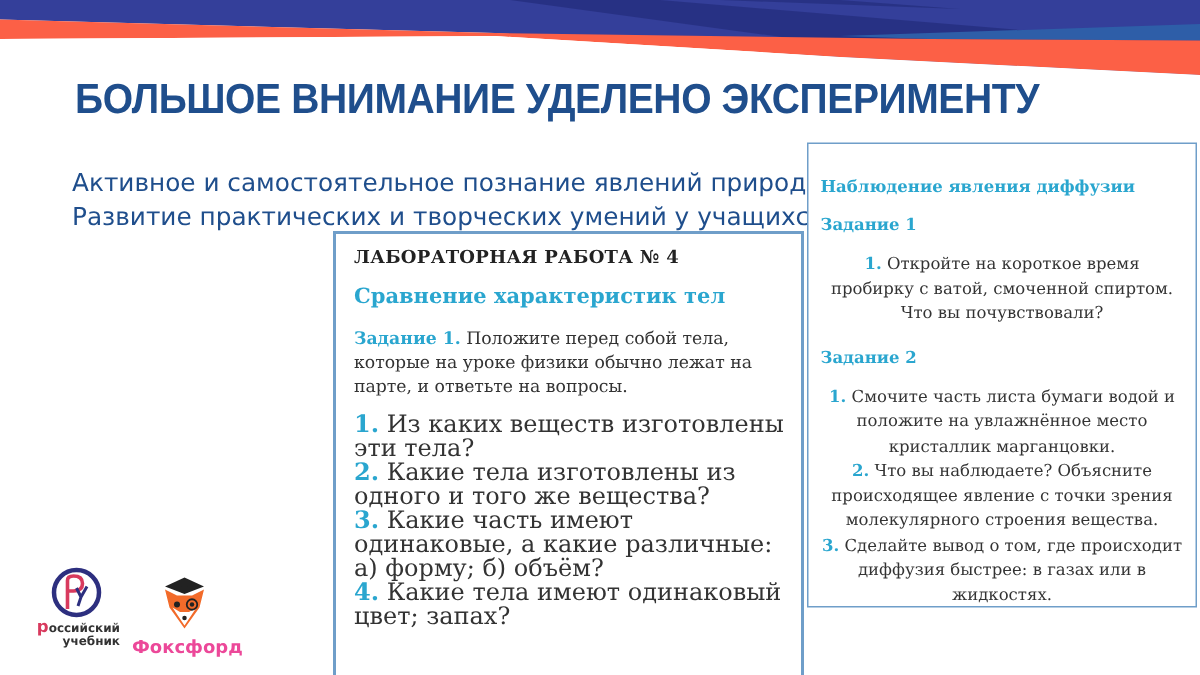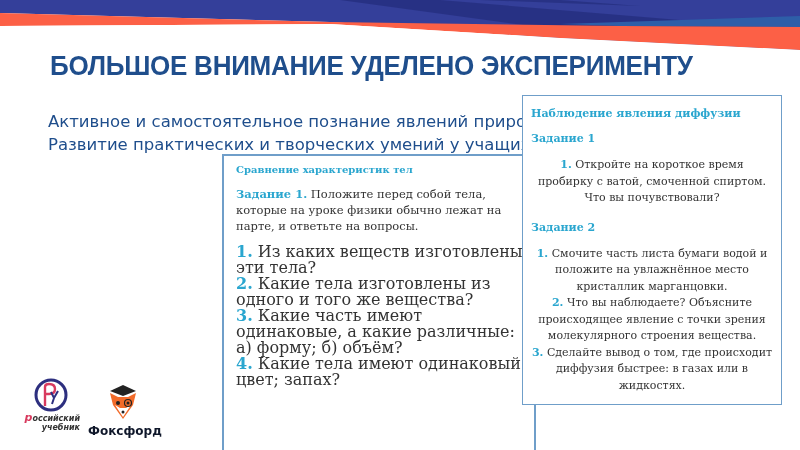--- a/index.html
+++ b/index.html
@@ -23,36 +23,36 @@
     white-space: nowrap;
   }
   .box {
     position: absolute; background: #fff;
     border: 2px solid #6f9ec9;
     font-family: "DejaVu Serif", serif;
     color: #333;
     box-sizing: border-box;
   }
   .box-left { left: 222px; top: 154px; width: 314px; height: 300px; padding: 8px 10px 0 12px; }
-  .box-right { left: 522px; top: 95px; width: 260px; height: 310px; padding: 11px 8px 0 8px; border-width: 1.5px; }
+  .box-right { left: 538px; top: 95px; width: 260px; height: 310px; padding: 22px 8px 0 8px; border-width: 1.5px; }
   .lab-title { font-size: 12px; font-weight: bold; color: #222; letter-spacing: 0.2px; margin-bottom: 12px; }
-  .section-title { font-size: 10px; font-weight: bold; color: #2aa6cf; margin-bottom: 11px; }
+  .section-title { font-size: 14px; font-weight: bold; color: #2aa6cf; margin-bottom: 11px; }
   .para { font-size: 11.5px; line-height: 16px; margin-bottom: 10px; }
   .para .label { color: #2aa6cf; font-weight: bold; }
   .items { font-size: 16px; line-height: 16px; margin-bottom: 10px; }
   .items .num { color: #2aa6cf; font-weight: bold; }
   .box-right .section-title { font-size: 11px; margin-bottom: 12px; }
   .box-right .items { font-size: 11px; line-height: 16.5px; margin-bottom: 14px; text-align: center; }
   .logo-ru { position: absolute; left: 22px; top: 378px; width: 58px; height: 60px; }
   .logo-fox { position: absolute; left: 88px; top: 383px; width: 70px; height: 60px; }
-  .ru-text { position: absolute; left: 0; top: 35px; width: 58px; font-size: 8px; line-height: 9px; font-weight: bold; font-family: "DejaVu Sans", sans-serif; text-align: right; font-style: italic; }
+  .ru-text { position: absolute; left: 0; top: 35px; width: 58px; font-size: 8px; line-height: 9px; font-weight: bold; font-family: "DejaVu Sans", sans-serif; text-align: right; }
   .ru-text .l1 { color: #333; }
   .ru-text .l1 .p { color: #d83a5e; font-size: 11px; }
   .ru-text .l2 { color: #333; }
-  .fox-text { position: absolute; left: 0; top: 41px; width: 70px; text-align: left; font-size: 12px; font-weight: bold; color: #0f172a; font-family: "DejaVu Sans", sans-serif; }
+  .fox-text { position: absolute; left: 0; top: 41px; width: 70px; text-align: left; font-size: 12px; font-weight: bold; color: #ec4899; font-family: "DejaVu Sans", sans-serif; }
 </style>
 </head>
 <body>
 
 <svg class="banner" viewBox="0 0 800 50" preserveAspectRatio="none">
   <polygon points="0,0 800,0 800,50 560,38 330,22 0,13" fill="#343f9a"></polygon>
   <polygon points="340,0 440,0 800,30 800,40 560,30" fill="#262f80" opacity="0.85"></polygon>
   <polygon points="480,0 560,0 640,6" fill="#262f80" opacity="0.8"></polygon>
   <polygon points="560,24 800,16 800,27 620,26" fill="#2e5ea8"></polygon>
   <polygon points="0,13 330,22 620,26 800,27 800,50 560,38 330,24 0,26" fill="#fc6046"></polygon>
@@ -60,20 +60,21 @@
 </svg>
 
 <div class="title">БОЛЬШОЕ ВНИМАНИЕ УДЕЛЕНО ЭКСПЕРИМЕНТУ</div>
 
 <div class="subtitle">
   <div>Активное и самостоятельное познание явлений природы</div>
   <div>Развитие практических и творческих умений у учащихся</div>
 </div>
 
 <div class="box box-left">
+  <div class="lab-title">ЛАБОРАТОРНАЯ РАБОТА № 4</div>
   <div class="section-title">Сравнение характеристик тел</div>
   <div class="para">
     <span class="label">Задание 1.</span><span> Положите перед собой тела, которые на уроке физики обычно лежат на парте, и ответьте на вопросы.</span>
   </div>
   <div class="items">
     <div><span class="num">1.</span><span> Из каких веществ изготовлены эти тела?</span></div>
     <div><span class="num">2.</span><span> Какие тела изготовлены из одного и того же вещества?</span></div>
     <div><span class="num">3.</span><span> Какие часть имеют одинаковые, а какие различные: а) форму; б) объём?</span></div>
     <div><span class="num">4.</span><span> Какие тела имеют одинаковый цвет; запах?</span></div>
   </div>

